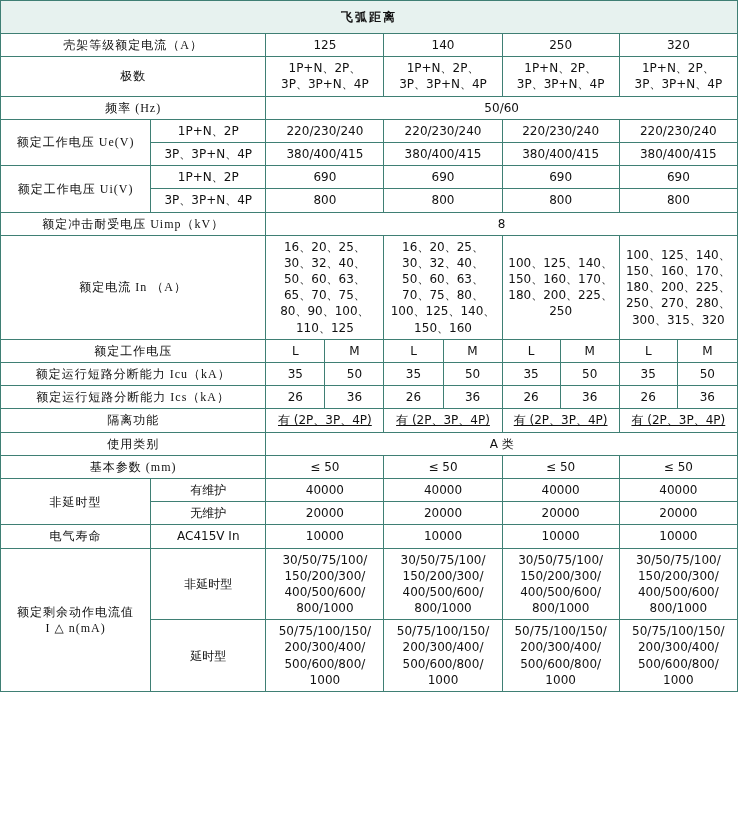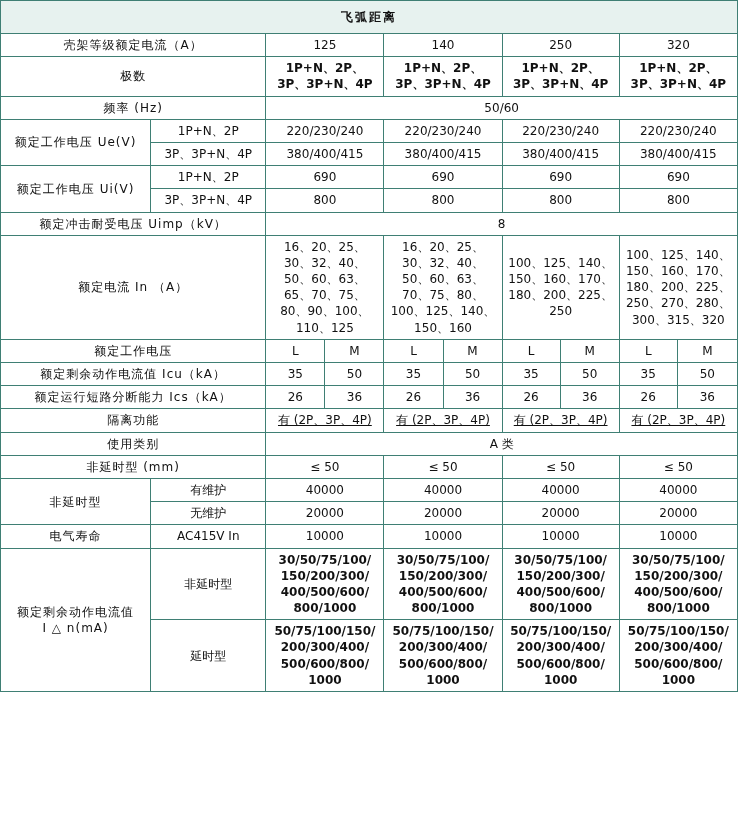--- a/index.html
+++ b/index.html
@@ -36,37 +36,38 @@
     background: #e7f2ef;
     color: #0f6b5c;
     font-weight: bold;
     font-size: 14px;
     height: 26px;
     letter-spacing: 2px;
   }
   .rowlabel {
     font-size: 12.5px;
     letter-spacing: 1px;
+    font-family: Liberation Serif, serif;
   }
   .sublabel {
     font-size: 12px;
   }
   .multi {
     font-size: 12px;
     line-height: 1.5;
     text-align: left;
     padding-left: 8px;
     padding-right: 4px;
   }
   .multi-c {
     font-size: 12px;
     line-height: 1.55;
     text-align: center;
   }
-  .cellpad { padding: 5px 3px; font-weight: bold; }
+  .cellpad { padding: 5px 3px; }
   .small { font-size: 11.5px; text-decoration: underline; }
   .lbl-wrap {
     display: block;
   }
 </style>
 </head>
 <body>
 
 <div id="sheet">
 <table class="spec">
@@ -172,21 +173,21 @@
     <td>M</td>
     <td>L</td>
     <td>M</td>
     <td>L</td>
     <td>M</td>
     <td>L</td>
     <td>M</td>
   </tr>
 
   <tr>
-    <td class="rowlabel" colspan="2">额定剩余动作电流值 Icu（kA）</td>
+    <td class="rowlabel" colspan="2">额定运行短路分断能力 Icu（kA）</td>
     <td>35</td>
     <td>50</td>
     <td>35</td>
     <td>50</td>
     <td>35</td>
     <td>50</td>
     <td>35</td>
     <td>50</td>
   </tr>
 
@@ -209,21 +210,21 @@
     <td class="small" colspan="2">有 (2P、3P、4P)</td>
     <td class="small" colspan="2">有 (2P、3P、4P)</td>
   </tr>
 
   <tr>
     <td class="rowlabel" colspan="2">使用类别</td>
     <td colspan="8">A 类</td>
   </tr>
 
   <tr>
-    <td class="rowlabel" colspan="2">非延时型 (mm)</td>
+    <td class="rowlabel" colspan="2">基本参数 (mm)</td>
     <td colspan="2">≤ 50</td>
     <td colspan="2">≤ 50</td>
     <td colspan="2">≤ 50</td>
     <td colspan="2">≤ 50</td>
   </tr>
 
   <tr>
     <td class="rowlabel" rowspan="2">非延时型</td>
     <td class="sublabel">有维护</td>
     <td colspan="2">40000</td>

